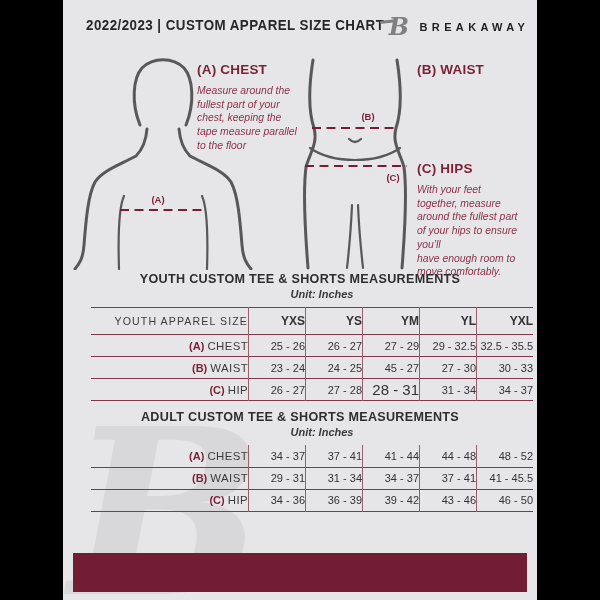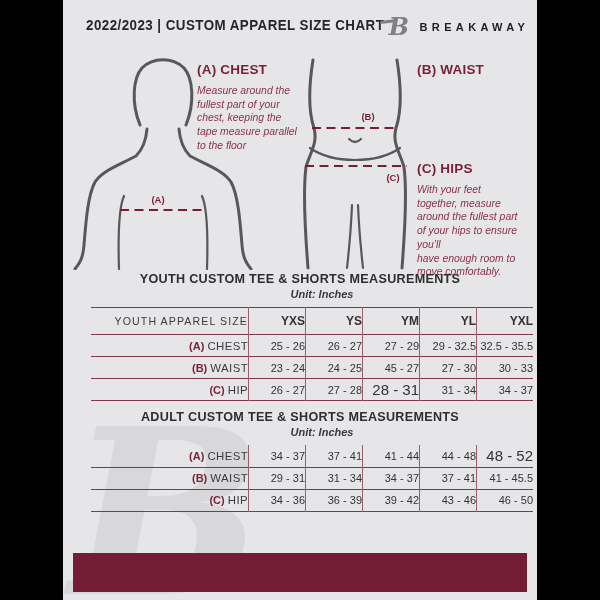--- a/index.html
+++ b/index.html
@@ -184,21 +184,21 @@
       <tbody>
       <tr>
         <td class="lblcol">
           <span class="pfx">(A)</span>
           <span class="rowname">CHEST</span>
         </td>
         <td class="size" style="font-weight:normal;font-size:11px;">34 - 37</td>
         <td class="size" style="font-weight:normal;font-size:11px;">37 - 41</td>
         <td class="size" style="font-weight:normal;font-size:11px;">41 - 44</td>
         <td class="size" style="font-weight:normal;font-size:11px;">44 - 48</td>
-        <td class="size" style="font-weight:normal;font-size:15px;">48 - 52</td>
+        <td class="size" style="font-weight:normal;font-size:11px;">48 - 52</td>
       </tr>
       <tr>
         <td class="lblcol">
           <span class="pfx">(B)</span>
           <span class="rowname">WAIST</span>
         </td>
         <td class="size" style="font-weight:normal;font-size:11px;">29 - 31</td>
         <td class="size" style="font-weight:normal;font-size:11px;">31 - 34</td>
         <td class="size" style="font-weight:normal;font-size:11px;">34 - 37</td>
         <td class="size" style="font-weight:normal;font-size:11px;">37 - 41</td>

